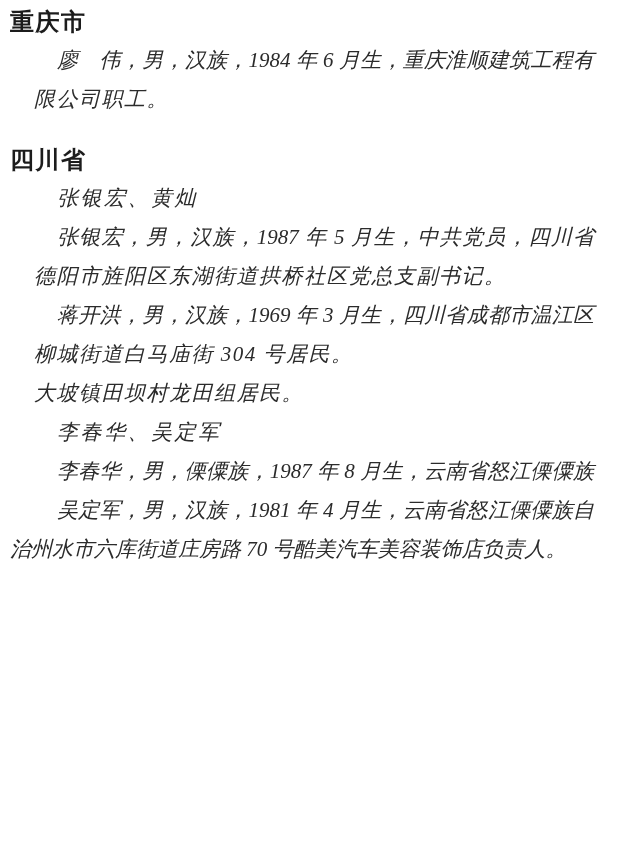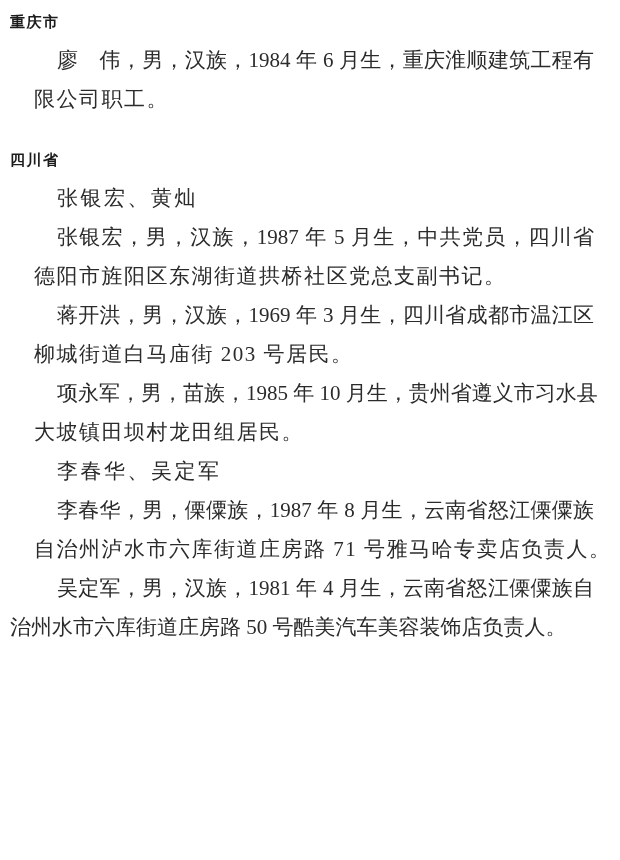--- a/index.html
+++ b/index.html
@@ -14,32 +14,33 @@
     box-sizing: border-box;
     width: 620px;
     height: 860px;
     padding: 2px 26px 0 10px;
     font-family: "Liberation Serif", "DejaVu Serif", serif;
     color: #2b2b2b;
   }
   .heading {
     font-family: "Liberation Sans", "DejaVu Sans", sans-serif;
     font-weight: bold;
-    font-size: 15px;
+    font-size: 24px;
     line-height: 39px;
     height: 39px;
     letter-spacing: 1.5px;
     color: #1c1c1c;
     margin: 21px 0 0 0;
   }
   .heading.first-heading {
     margin-top: 0;
   }
   .para {
     margin: 0;
+    font-style: italic;
   }
   .ln {
     font-size: 21px;
     line-height: 39px;
     height: 39px;
     white-space: nowrap;
   }
   .first {
     text-indent: 47px;
   }
@@ -72,38 +73,36 @@
     <h2 class="heading">四川省</h2>
     <div class="para">
       <div class="ln first names">张银宏、黄灿</div>
     </div>
     <div class="para">
       <div class="ln first just">张银宏，男，汉族，1987 年 5 月生，中共党员，四川省</div>
       <div class="ln last">德阳市旌阳区东湖街道拱桥社区党总支副书记。</div>
     </div>
     <div class="para">
       <div class="ln first just">蒋开洪，男，汉族，1969 年 3 月生，四川省成都市温江区</div>
-      <div class="ln last">柳城街道白马庙街 203 号居民。</div>
+      <div class="ln last">柳城街道白马庙街 304 号居民。</div>
     </div>
   </section>
 
   <section>
     <div class="para">
-      <div class="ln first just">项永军，男，苗族，1985 年 10 月生，贵州省遵义市习水县</div>
       <div class="ln last">大坡镇田坝村龙田组居民。</div>
     </div>
   </section>
 
   <section>
     <div class="para">
       <div class="ln first names">李春华、吴定军</div>
     </div>
     <div class="para">
       <div class="ln first just">李春华，男，傈僳族，1987 年 8 月生，云南省怒江傈僳族</div>
-      <div class="ln last">自治州泸水市六库街道庄房路 71 号雅马哈专卖店负责人。</div>
     </div>
     <div class="para">
       <div class="ln first just">吴定军，男，汉族，1981 年 4 月生，云南省怒江傈僳族自</div>
-      <div class="ln">治州水市六库街道庄房路 50 号酷美汽车美容装饰店负责人。</div>
+      <div class="ln">治州水市六库街道庄房路 70 号酷美汽车美容装饰店负责人。</div>
     </div>
   </section>
 
 </div>
 
 </body></html>

